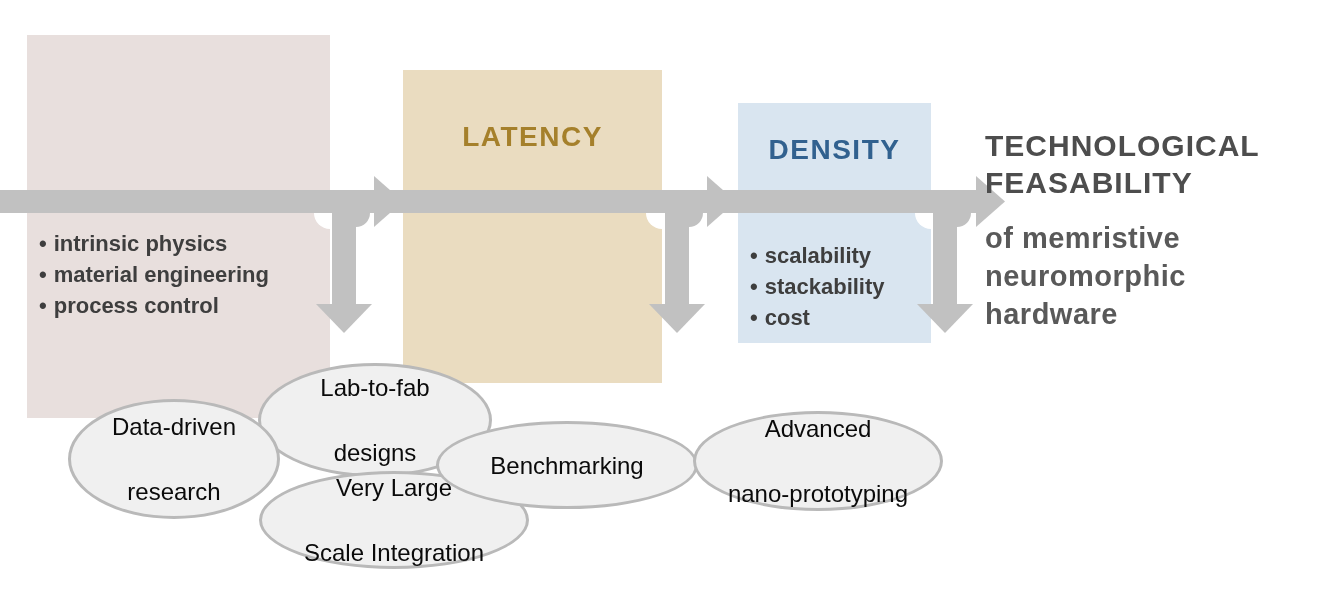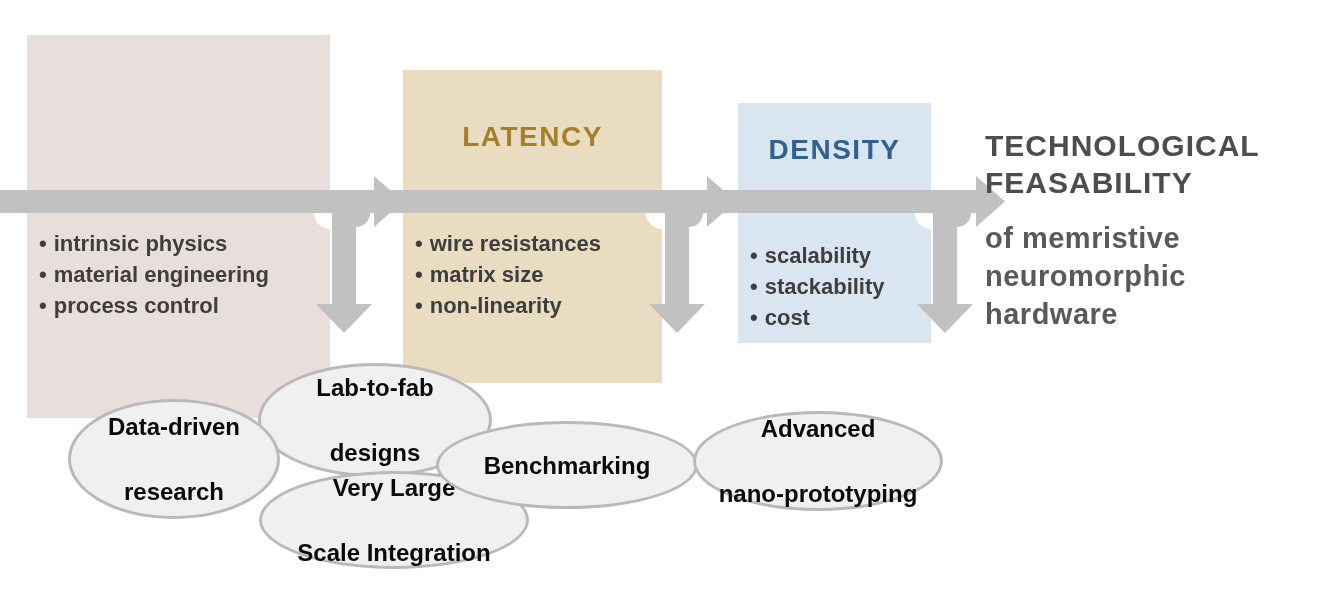--- a/index.html
+++ b/index.html
@@ -44,21 +44,21 @@
     background:var(--background); border-radius:0 0 0 100%;
   }
   #carve-var{left:314px;} #carve-lat{left:646px;} #carve-den{left:915px;}
   svg.flow{position:absolute; left:0; top:0; pointer-events:none;}
   .arrowfill{fill:var(--arrow);}
   .ellipse{
     position:absolute; border-radius:50%;
     background:var(--ellipse_fill); border:3px solid var(--ellipse_stroke);
     box-sizing:border-box;
     display:flex; flex-direction:column; align-items:center; justify-content:center;
-    text-align:center; font-weight:bold; font-size:24px; line-height:29px;
+    text-align:center; font-weight:normal; font-size:24px; line-height:29px;
     color:var(--ellipse_text); white-space:nowrap;gap:36px;
   }
   #el-labtofab{left:258px; top:363px; width:234px; height:114px;}
   #el-data   {left:68px;  top:399px; width:212px; height:120px;}
   #el-vlsi   {left:259px; top:471px; width:270px; height:98px;}
   #el-bench  {left:436px; top:421px; width:262px; height:88px;}
   #el-adv    {left:693px; top:411px; width:250px; height:100px;}
   .outcome{
     position:absolute; left:985px; top:127px; width:355px; text-align:left;
   }
@@ -79,25 +79,20 @@
   <div class="block" id="blk-var">
     <div class="bullets">
       <div class="bullet-line"><span class="dot">•</span><span>intrinsic physics</span></div>
       <div class="bullet-line"><span class="dot">•</span><span>material engineering</span></div>
       <div class="bullet-line"><span class="dot">•</span><span>process control</span></div>
     </div>
   </div>
 
   <div class="block" id="blk-lat">
     <div class="block-title">LATENCY</div>
-    <div class="bullets">
-      <div class="bullet-line"><span class="dot">•</span><span>wire resistances</span></div>
-      <div class="bullet-line"><span class="dot">•</span><span>matrix size</span></div>
-      <div class="bullet-line"><span class="dot">•</span><span>non-linearity</span></div>
-    </div>
   </div>
 
   <div class="block" id="blk-den">
     <div class="block-title">DENSITY</div>
     <div class="bullets">
       <div class="bullet-line"><span class="dot">•</span><span>scalability</span></div>
       <div class="bullet-line"><span class="dot">•</span><span>stackability</span></div>
       <div class="bullet-line"><span class="dot">•</span><span>cost</span></div>
     </div>
   </div>

